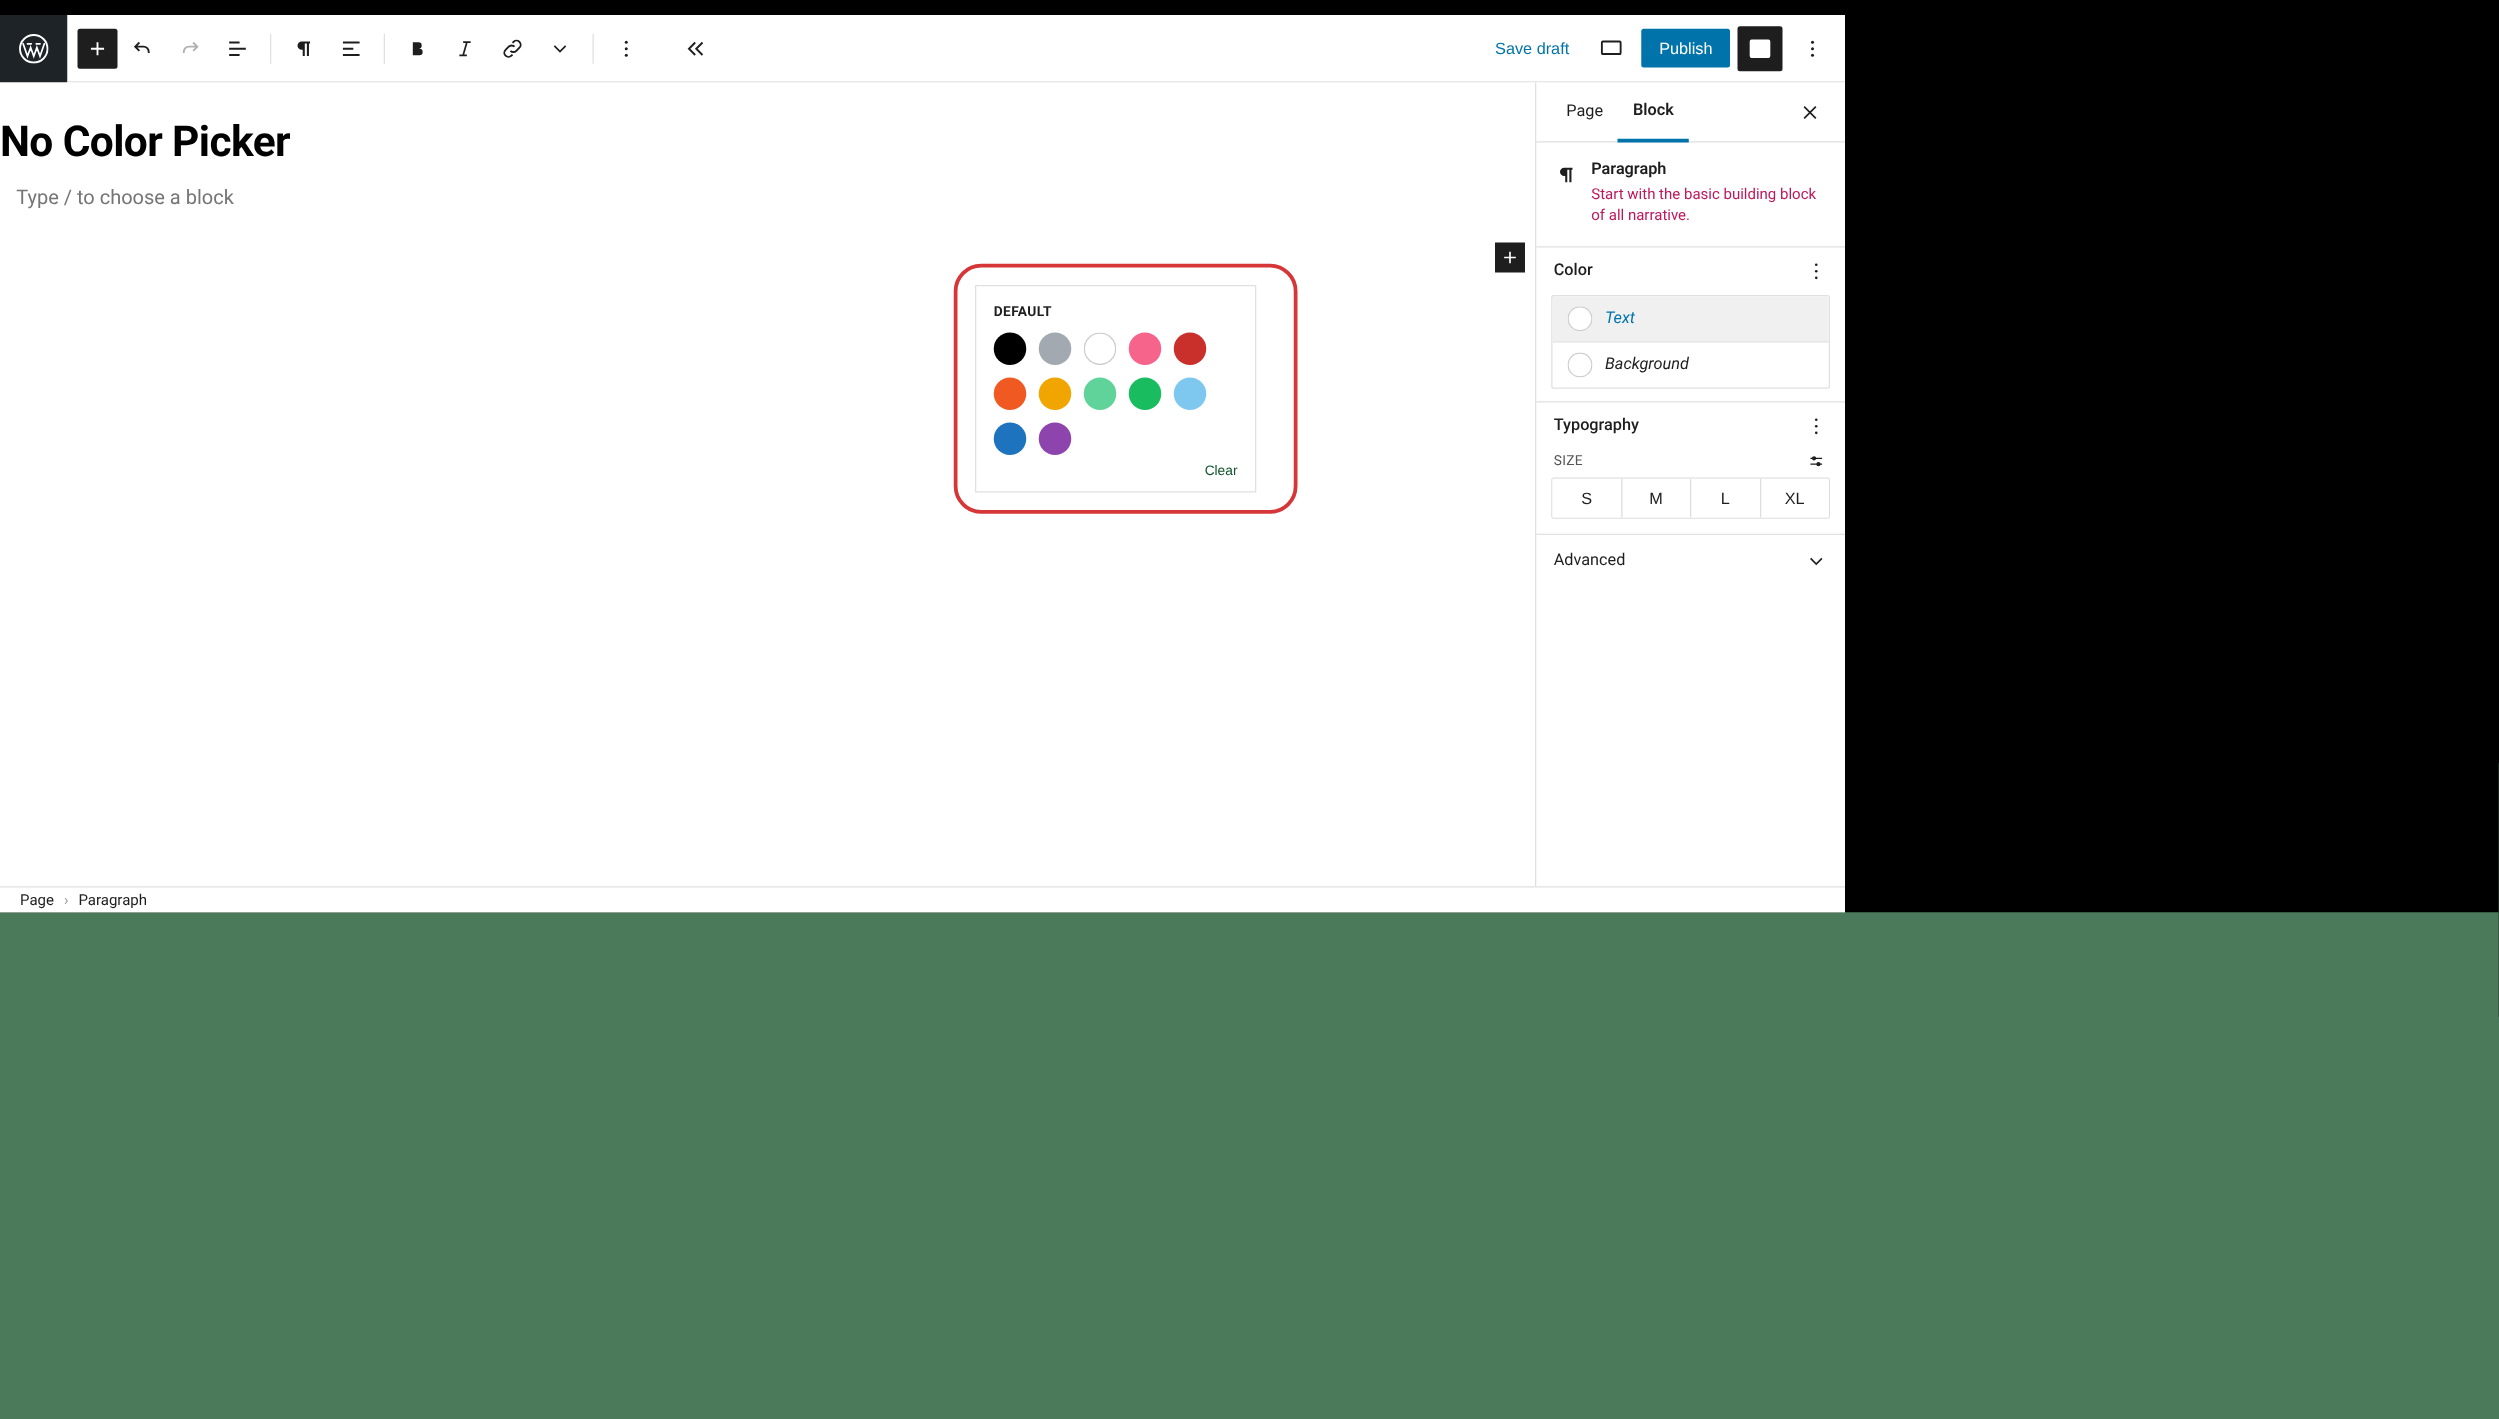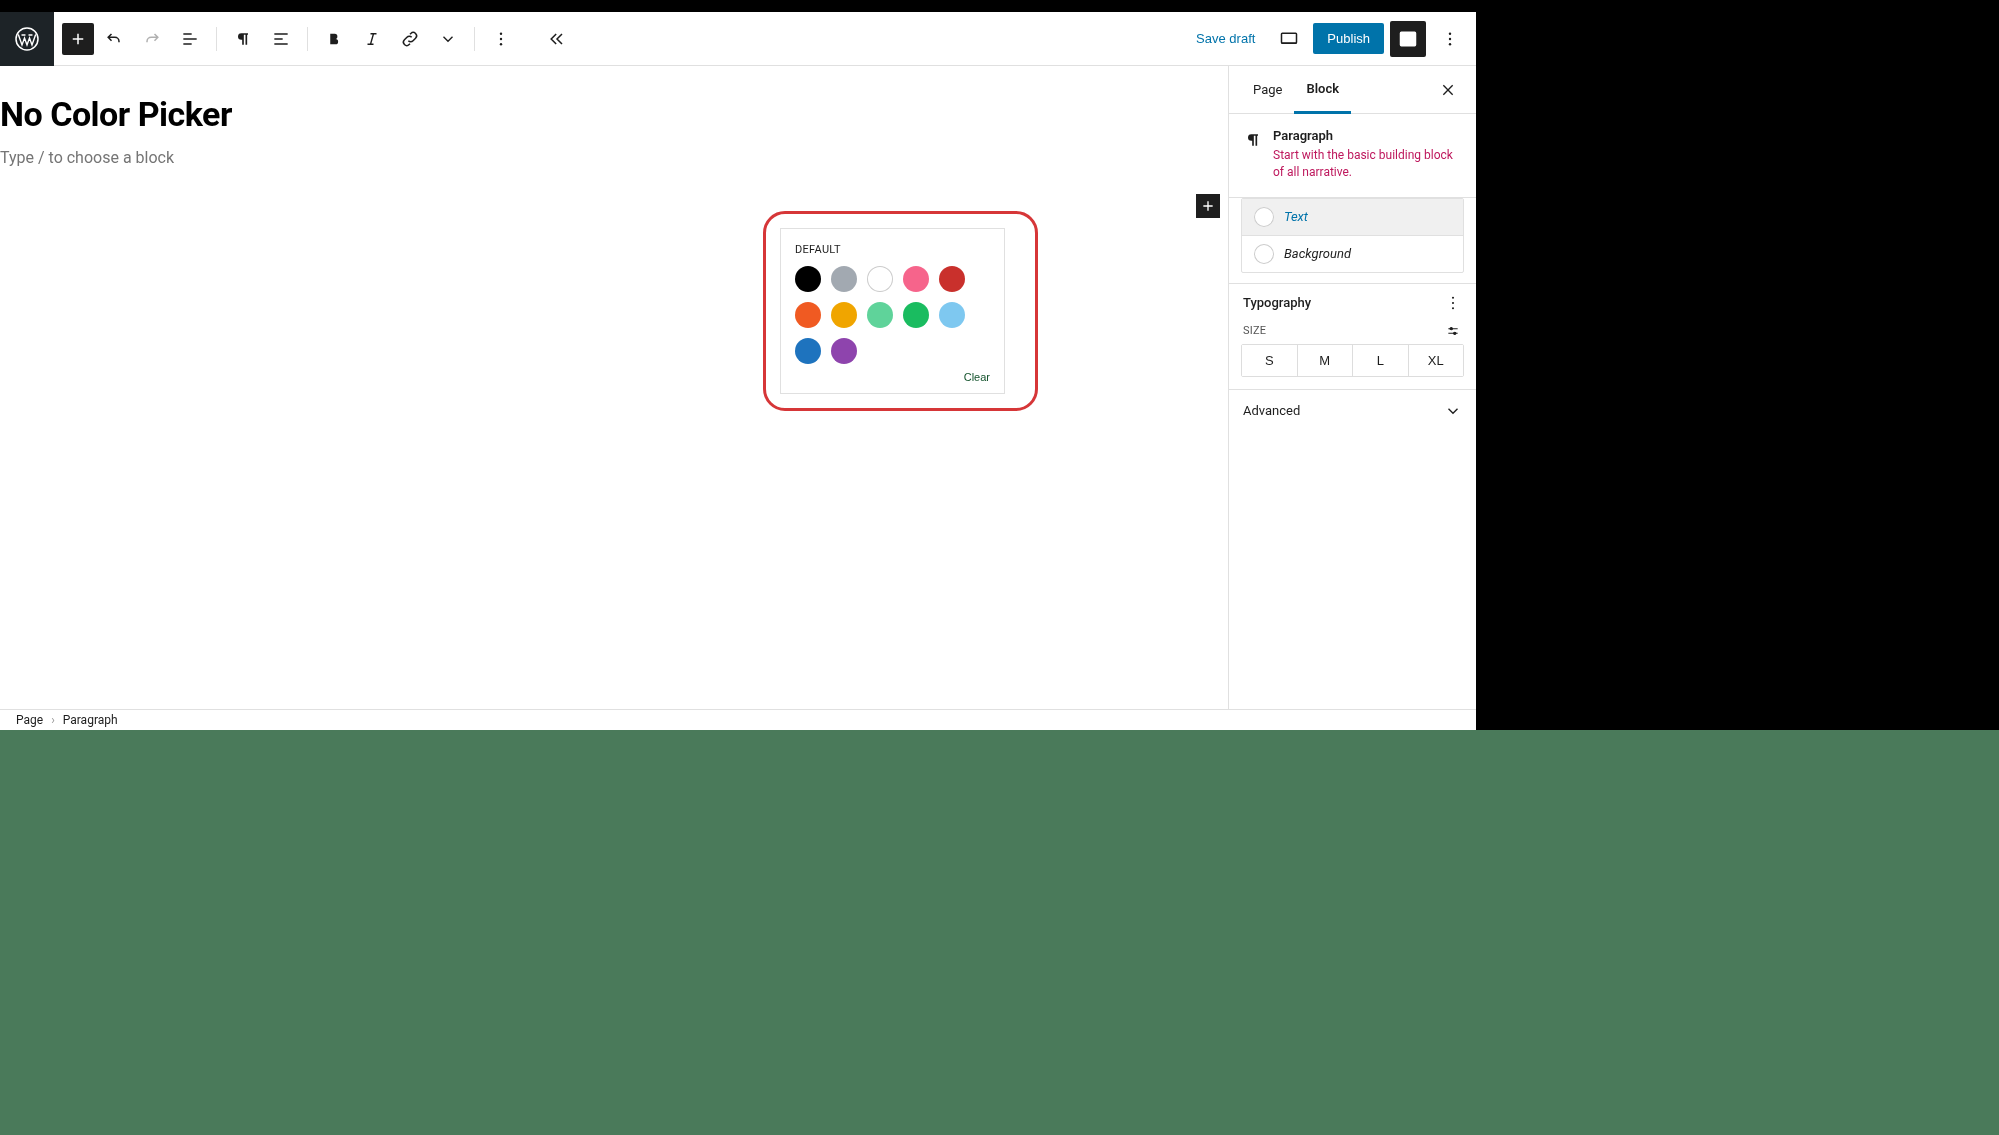--- a/index.html
+++ b/index.html
@@ -21,28 +21,28 @@
 .tb-right { margin-left:auto; display:flex; align-items:center; gap:6px; }
 .link-btn { color:#0073aa; background:transparent; border:none; font-size:13px; padding:6px 10px; cursor:pointer; }
 .publish-btn { background:#0073aa; color:#fff; border:none; font-size:13px; padding:8px 14px; border-radius:2px; cursor:pointer; }
 .icon-toggle { width:36px; height:36px; display:flex; align-items:center; justify-content:center; border:none; background:transparent; border-radius:2px; cursor:pointer; }
 .icon-toggle.active { background:#1e1e1e; }
 .icon-toggle.active svg { stroke:#fff; fill:#fff; }
 
 
 .canvas { position:absolute; left:0; top:54px; right:248px; bottom:21px; background:#fff; overflow:hidden; }
 .page-title { font-size:34px; font-weight:700; padding:28px 0 12px 0; margin-left:0; letter-spacing:-0.5px; }
-.placeholder { color:#757575; font-size:16px; padding:2px 0; }
+.placeholder { color:#757575; font-size:16px; padding:2px 13px; }
 .add-block-inline { position:absolute; right:8px; top:128px; width:24px; height:24px; background:#1e1e1e; display:flex; align-items:center; justify-content:center; cursor:pointer; }
 .add-block-inline svg { fill:#fff; }
 
 
 .color-pop { position:absolute; left:763px; top:145px; width:275px; height:200px; border:3px solid #d63638; border-radius:22px; background:transparent; }
 .color-panel { position:absolute; left:14px; top:14px; right:30px; bottom:14px; border:1px solid #e0e0e0; background:#fff; border-radius:0; padding:14px 14px 10px 14px; display:flex; flex-direction:column; }
-.color-label { font-size:11px; font-weight:400; color:#1e1e1e; letter-spacing:0.3px; margin-bottom:10px; }
+.color-label { font-size:11px; font-weight:700; color:#1e1e1e; letter-spacing:0.3px; margin-bottom:10px; }
 .swatches { display:flex; flex-wrap:wrap; gap:10px; }
 .swatch { width:26px; height:26px; border-radius:50%; border:none; cursor:pointer; }
 .swatch.bordered { box-shadow: inset 0 0 0 1px #ccc; }
 .clear { align-self:flex-end; margin-top:auto; color:#14532d; background:none; border:none; font-size:11px; cursor:pointer; }
 
 
 .sidebar { position:absolute; right:0; top:54px; width:248px; bottom:21px; border-left:1px solid #e0e0e0; background:#fff; font-size:13px; color:#1e1e1e; }
 .tabs { display:flex; align-items:center; height:48px; border-bottom:1px solid #e0e0e0; padding:0 12px; }
 .tab { padding:0 12px; height:48px; display:flex; align-items:center; font-size:13px; color:#1e1e1e; cursor:pointer; }
 .tab.active { font-weight:600; border-bottom:3px solid #0073aa; margin-bottom:-1px; }
@@ -226,20 +226,30 @@
       <svg viewBox="0 0 24 24" fill="#1e1e1e">
             <path d="M10 5a4 4 0 100 8h1v6h2V7h2v12h2V7h1V5h-8z"></path>
           </svg>
       <div>
         <h3>Paragraph</h3>
         <p>Start with the basic building block of all narrative.</p>
       </div>
     </div>
 
     <div class="section">
+      <div class="section-head">
+        <span>Color</span>
+        <span class="dots">
+              <svg width="18" height="18" viewBox="0 0 24 24" fill="#1e1e1e">
+                <circle cx="12" cy="5" r="1.4"></circle>
+                <circle cx="12" cy="12" r="1.4"></circle>
+                <circle cx="12" cy="19" r="1.4"></circle>
+              </svg>
+            </span>
+      </div>
       <div class="color-btn-wrap">
         <div class="color-row selected">
           <div class="color-circle"></div>
           <span>Text</span>
         </div>
         <div class="color-row">
           <div class="color-circle"></div>
           <span>Background</span>
         </div>
       </div>

